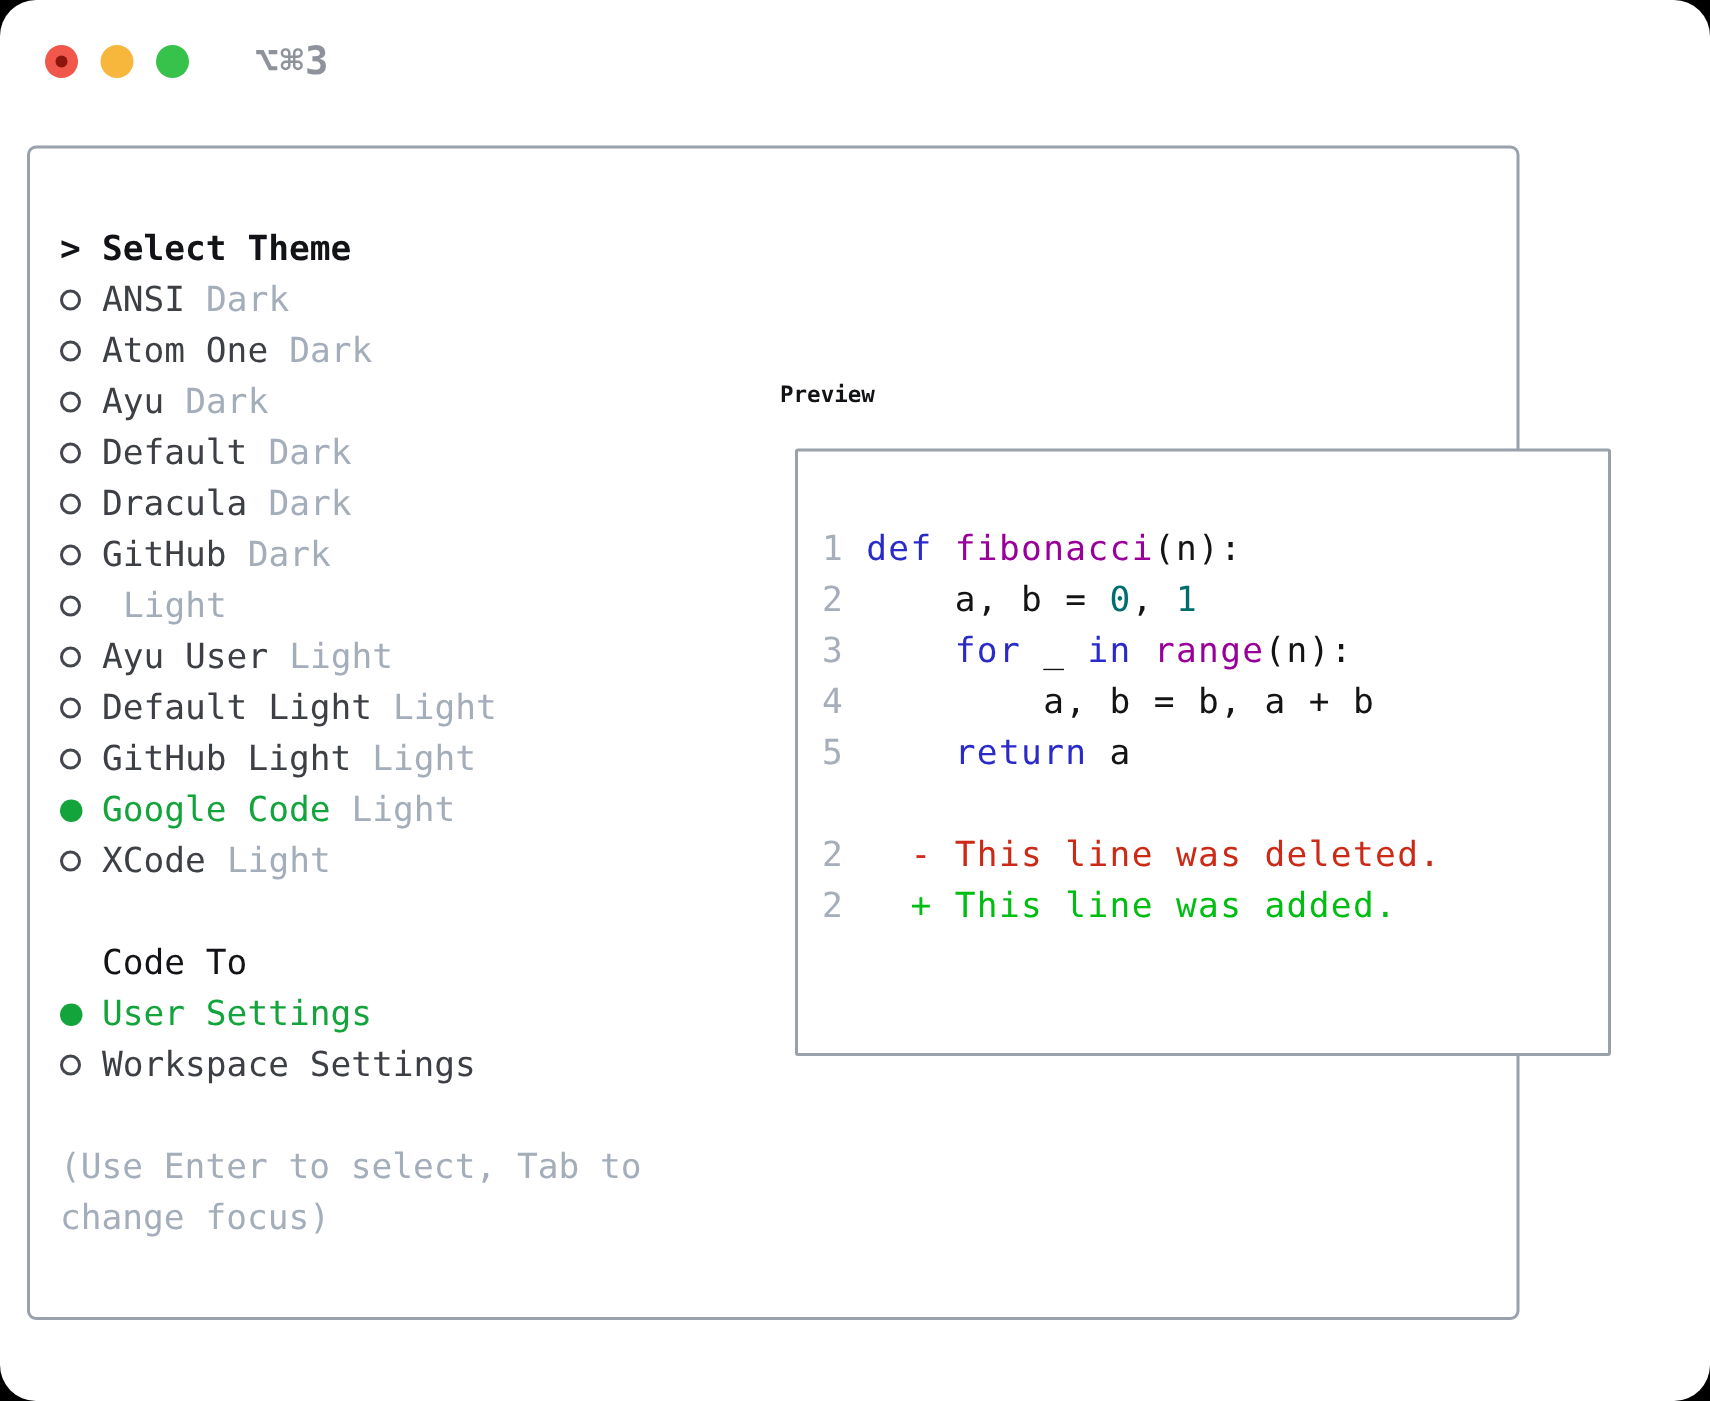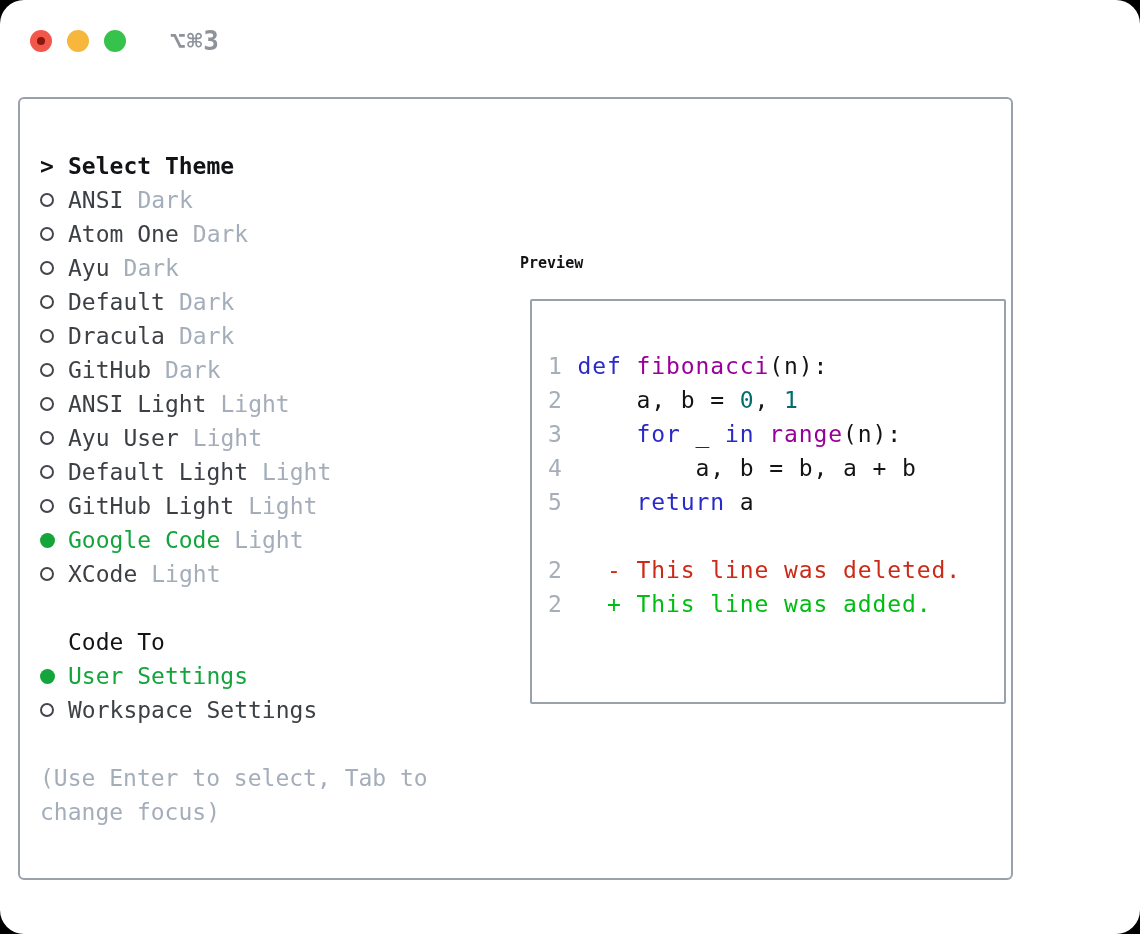--- a/index.html
+++ b/index.html
@@ -29,21 +29,21 @@
   .name{color:var(--text_name);}
   .theme-row.selected .name{color:var(--accent_green);}
   .tag{color:var(--text_muted);margin-left:14px;}
   .gap{height:34px;}
   .apply-label{color:var(--text_dark);}
   .hint{color:var(--text_muted);margin-top:0;}
   .hint div{height:34px;line-height:34px;}
   
   .preview-header{position:absolute;left:500px;top:147px;font-size:15px;line-height:34px;
     font-weight:bold;color:var(--text_dark);}
-  .preview-box{position:absolute;left:510px;top:200px;width:476px;height:405px;
+  .preview-box{position:absolute;left:510px;top:200px;width:544px;height:405px;
     border:2px solid var(--border);border-radius:2px;box-sizing:border-box;background:#fff;
     padding:48px 0 0 16px;overflow:hidden;}
   .code-line{height:34px;line-height:34px;font-size:23px;letter-spacing:0.9px;white-space:pre;}
   .ln{color:var(--line_number);}
   .seg-kwd{color:var(--kwd);}
   .seg-typ{color:var(--typ);}
   .seg-lit{color:var(--lit);}
   .seg-pln{color:var(--pln);}
   .seg-ctx{color:var(--ctx);}
   .seg-del{color:var(--del);}
@@ -70,21 +70,21 @@
         <span class="marker hdr-marker">&gt;</span><span class="hdr-label">Select Theme</span>
       </div>
 
       <div>
           <div class="row theme-row"><span class="marker"><span class="dot"></span></span><span class="name">ANSI</span><span class="tag">Dark</span></div>
           <div class="row theme-row"><span class="marker"><span class="dot"></span></span><span class="name">Atom One</span><span class="tag">Dark</span></div>
           <div class="row theme-row"><span class="marker"><span class="dot"></span></span><span class="name">Ayu</span><span class="tag">Dark</span></div>
           <div class="row theme-row"><span class="marker"><span class="dot"></span></span><span class="name">Default</span><span class="tag">Dark</span></div>
           <div class="row theme-row"><span class="marker"><span class="dot"></span></span><span class="name">Dracula</span><span class="tag">Dark</span></div>
           <div class="row theme-row"><span class="marker"><span class="dot"></span></span><span class="name">GitHub</span><span class="tag">Dark</span></div>
-          <div class="row theme-row"><span class="marker"><span class="dot"></span></span><span class="name">ANSI Light</span><span class="tag">Light</span></div>
+          <div class="row theme-row"><span class="marker"><span class="dot"></span></span><span class="tag">Light</span></div>
           <div class="row theme-row"><span class="marker"><span class="dot"></span></span><span class="name">Ayu User</span><span class="tag">Light</span></div>
           <div class="row theme-row"><span class="marker"><span class="dot"></span></span><span class="name">Default Light</span><span class="tag">Light</span></div>
           <div class="row theme-row"><span class="marker"><span class="dot"></span></span><span class="name">GitHub Light</span><span class="tag">Light</span></div>
           <div class="row theme-row selected"><span class="marker"><span class="dot-filled"></span></span><span class="name">Google Code</span><span class="tag">Light</span></div>
           <div class="row theme-row"><span class="marker"><span class="dot"></span></span><span class="name">XCode</span><span class="tag">Light</span></div>
         </div>
 
       <div class="gap"></div>
 
       <div class="row">

